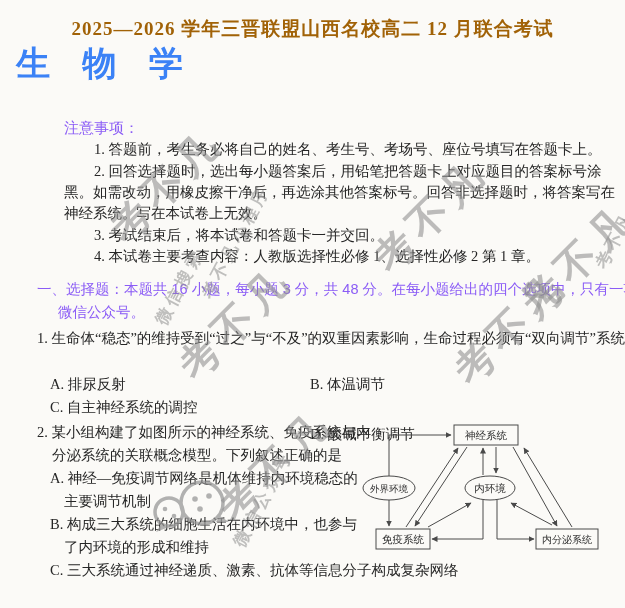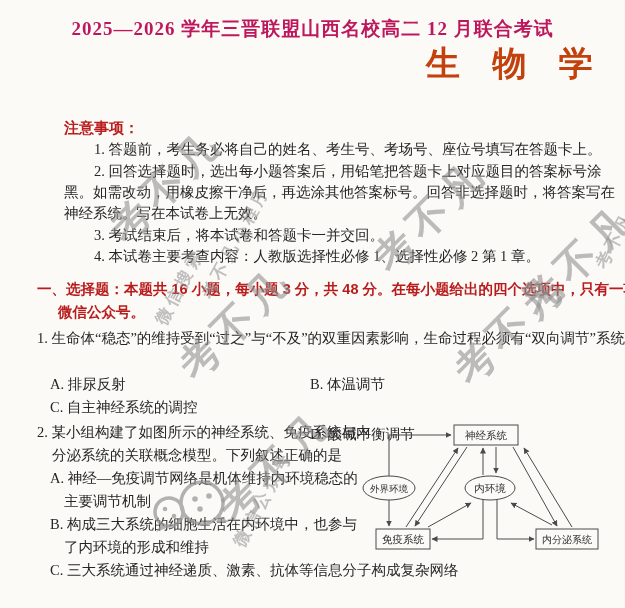--- a/index.html
+++ b/index.html
@@ -6,26 +6,26 @@
   .page{
     position:relative;
     width:625px;height:608px;
     background:#fbfaf7;
     overflow:hidden;
     font-family:"Liberation Serif","DejaVu Serif",serif;
     color:#262626;
   }
   .content{position:absolute;inset:0;z-index:1;}
   .ln{position:absolute;white-space:nowrap;font-size:14.5px;line-height:1.35;}
-  .hd{font-family:"Liberation Sans","DejaVu Sans",sans-serif;font-weight:bold;color:#b91c1c;}
+  .hd{font-family:"Liberation Sans","DejaVu Sans",sans-serif;font-weight:normal;color:#8b5cf6;}
   .title1{position:absolute;top:16px;left:0;width:100%;text-align:center;
-          font-size:19px;font-weight:bold;letter-spacing:1px;color:#be185d;}
-  .title2{position:absolute;top:41px;left:0;width:100%;text-align:right;
+          font-size:19px;font-weight:bold;letter-spacing:1px;color:#a16207;}
+  .title2{position:absolute;top:41px;left:0;width:100%;text-align:left;
           font-family:"Liberation Sans","DejaVu Sans",sans-serif;font-weight:bold;
-          font-size:34px;letter-spacing:0.95em;padding-left:0.48em;box-sizing:border-box;color:#c2410c;}
+          font-size:34px;letter-spacing:0.95em;padding-left:0.48em;box-sizing:border-box;color:#3b82f6;}
   .subtitle{position:absolute;top:94px;left:0;width:100%;text-align:center;font-size:13px;color:#2a2a2a;}
   
   .wm{position:absolute;z-index:2;pointer-events:none;
       font-family:"Liberation Sans","DejaVu Sans",sans-serif;font-weight:bold;
       color:#8f8f8f;white-space:nowrap;}
   .wm-big{font-size:40px;letter-spacing:7px;opacity:0.58;transform:rotate(-45deg);}
   .wm-sm{font-size:17px;letter-spacing:4px;opacity:0.55;transform:rotate(-62deg);transform-origin:left top;}
   .wm-logo{position:absolute;z-index:2;opacity:0.72;pointer-events:none;}
   
   .diagram{position:absolute;left:362px;top:421px;z-index:1;}

